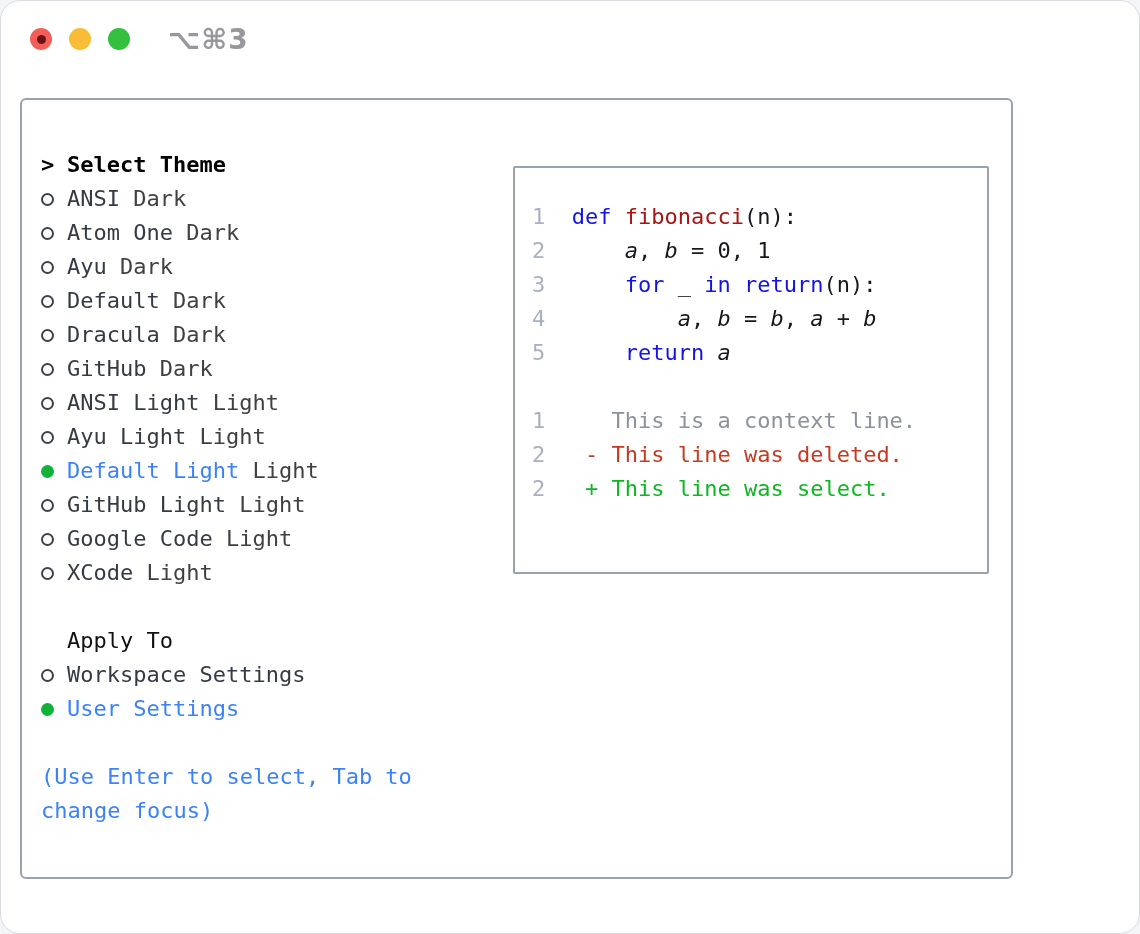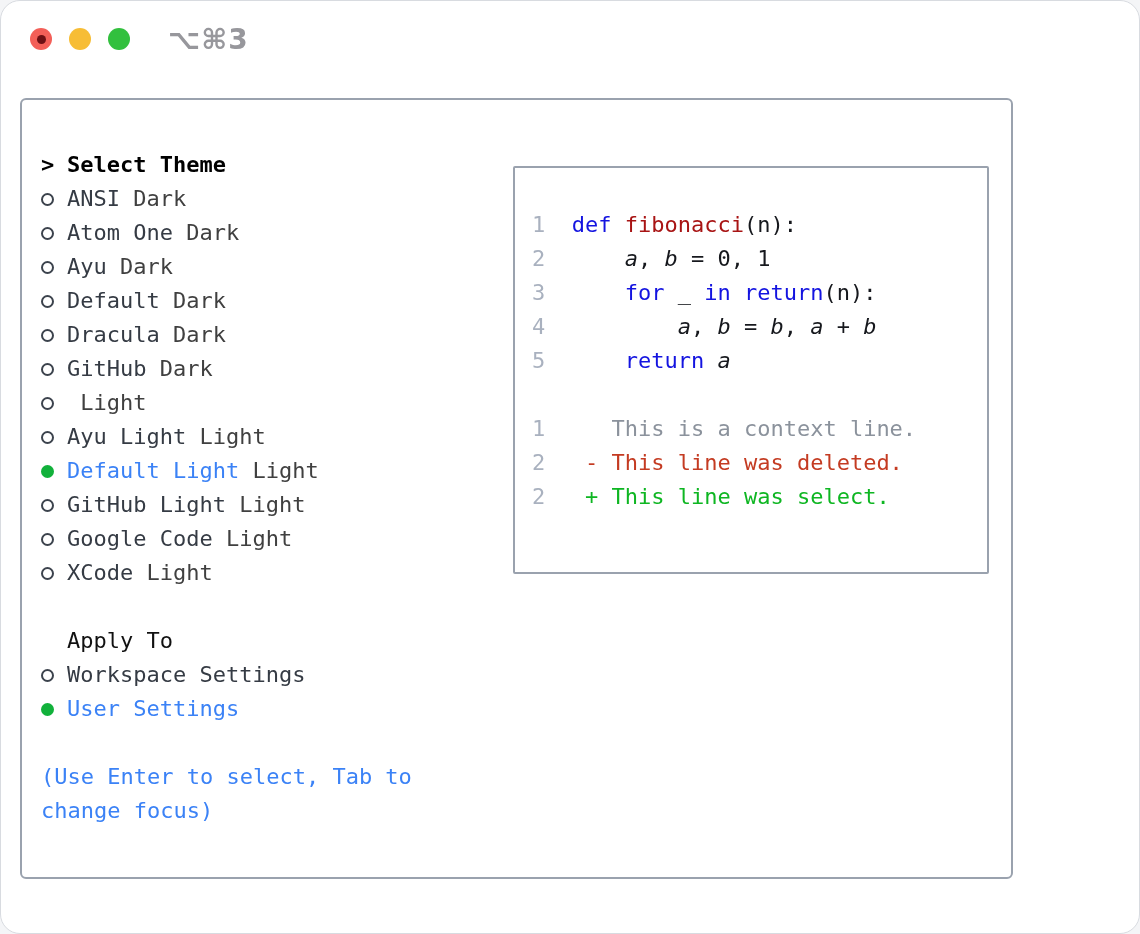--- a/index.html
+++ b/index.html
@@ -59,21 +59,21 @@
   .selected .item-name{color:#3b82f6;}
   .item-tag{color:#404040;text-align:right;}
   .spacer{height:34px;}
   .hint{color:#3b82f6;width:432px;white-space:normal;}
   
   .preview-title{color:#000;font-weight:bold;height:34px;line-height:34px;}
   .preview-box{
     margin-top:18px;margin-left:10px;
     width:476px;height:408px;box-sizing:border-box;
     border:2px solid #9aa2ae;border-radius:2px;
-    padding:40px 14px 0 17px;
+    padding:32px 14px 0 17px;
     overflow:hidden;
   }
   .code-line{height:34px;line-height:34px;white-space:pre;font-size:22px;}
   .sg-num{color:#a9b1bf;}
   .sg-kw{color:#1414e0;}
   .sg-fn{color:#a81414;}
   .sg-pl{color:#16181d;}
   .sg-var{color:#16181d;font-style:italic;}
   .sg-ctx{color:#8b929c;}
   .sg-del{color:#c43b22;margin-top:48px;}
@@ -99,21 +99,21 @@
       <div class="row">
         <span class="gut prefix">&gt;</span><span class="hdr">Select Theme</span>
       </div>
       <div id="theme-items">
           <div class="row"><span class="gut"><span class="marker"></span></span><span class="item-name">ANSI</span><span class="item-tag"> Dark</span></div>
           <div class="row"><span class="gut"><span class="marker"></span></span><span class="item-name">Atom One</span><span class="item-tag"> Dark</span></div>
           <div class="row"><span class="gut"><span class="marker"></span></span><span class="item-name">Ayu</span><span class="item-tag"> Dark</span></div>
           <div class="row"><span class="gut"><span class="marker"></span></span><span class="item-name">Default</span><span class="item-tag"> Dark</span></div>
           <div class="row"><span class="gut"><span class="marker"></span></span><span class="item-name">Dracula</span><span class="item-tag"> Dark</span></div>
           <div class="row"><span class="gut"><span class="marker"></span></span><span class="item-name">GitHub</span><span class="item-tag"> Dark</span></div>
-          <div class="row"><span class="gut"><span class="marker"></span></span><span class="item-tag"> Light</span></div>
+          <div class="row"><span class="gut"><span class="marker"></span></span><span class="item-name">ANSI Light</span><span class="item-tag"> Light</span></div>
           <div class="row"><span class="gut"><span class="marker"></span></span><span class="item-name">Ayu Light</span><span class="item-tag"> Light</span></div>
           <div class="row selected"><span class="gut"><span class="marker"></span></span><span class="item-name">Default Light</span><span class="item-tag"> Light</span></div>
           <div class="row"><span class="gut"><span class="marker"></span></span><span class="item-name">GitHub Light</span><span class="item-tag"> Light</span></div>
           <div class="row"><span class="gut"><span class="marker"></span></span><span class="item-name">Google Code</span><span class="item-tag"> Light</span></div>
           <div class="row"><span class="gut"><span class="marker"></span></span><span class="item-name">XCode</span><span class="item-tag"> Light</span></div>
         </div>
 
       <div class="spacer"></div>
 
       <div class="row">

